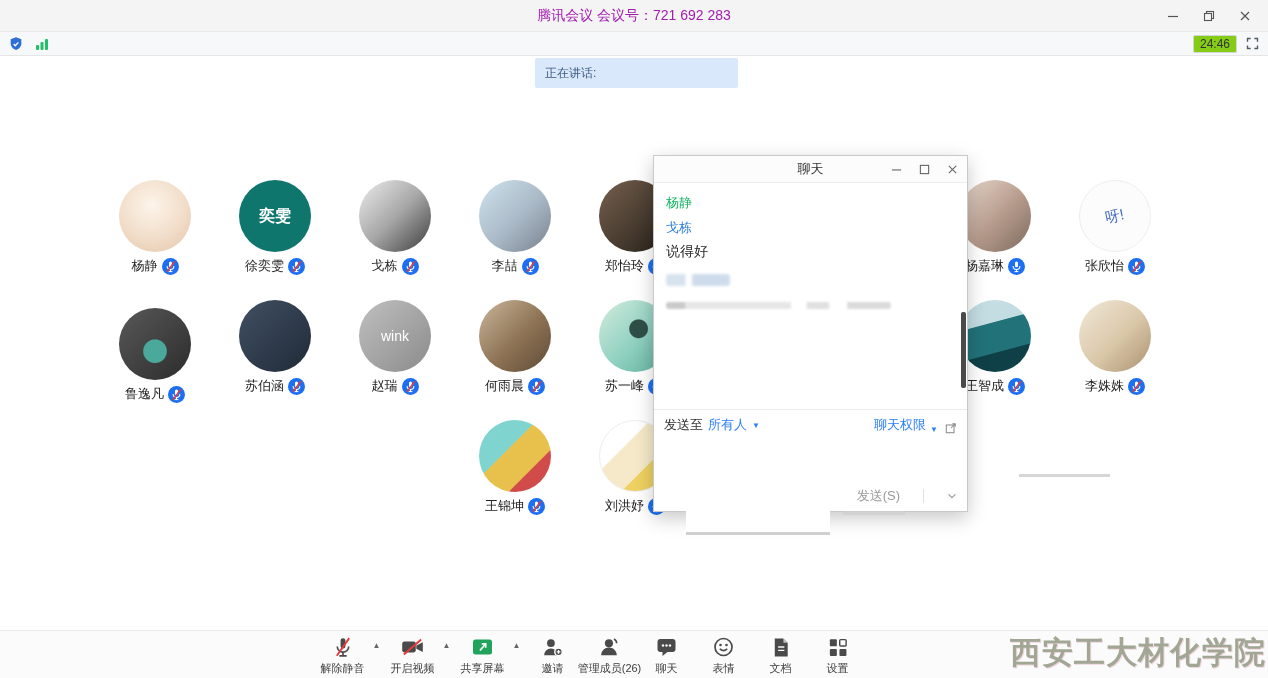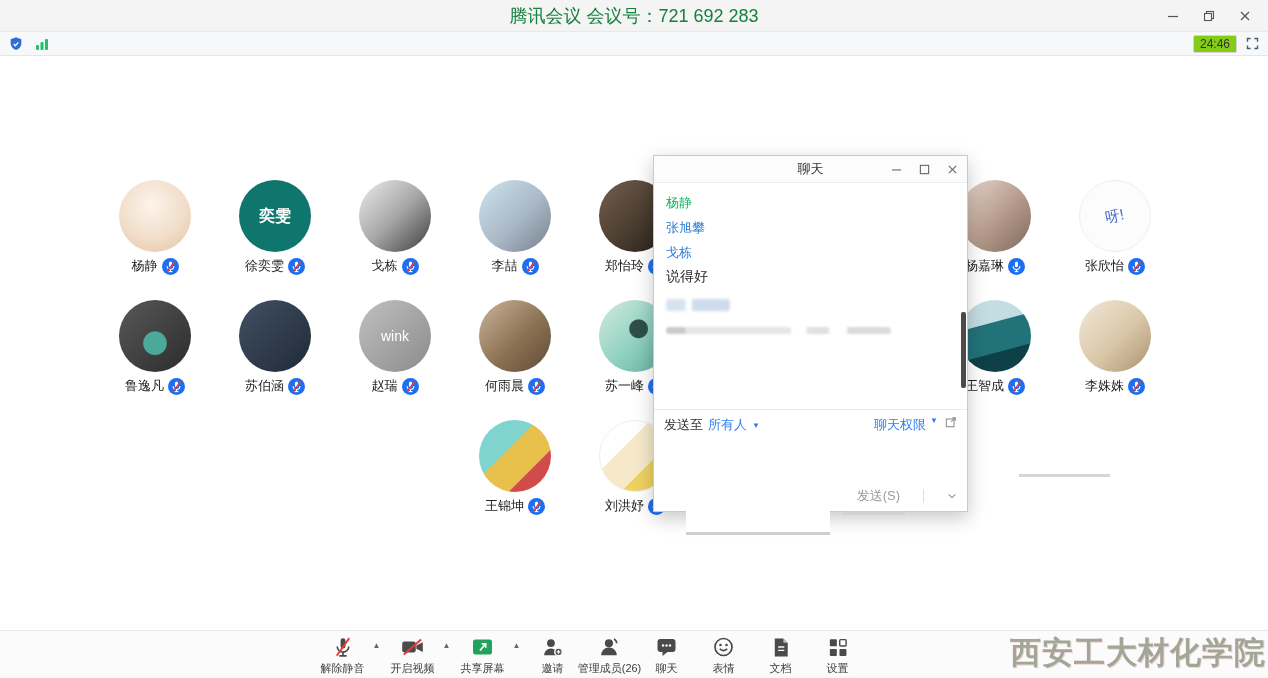--- a/index.html
+++ b/index.html
@@ -1,21 +1,21 @@
 <!DOCTYPE html>
 <html><head>
 <meta charset="utf-8">
 <style>
   * { margin:0; padding:0; box-sizing:border-box; }
   html,body { width:1268px; height:678px; overflow:hidden; }
   body { font-family:"Liberation Sans","DejaVu Sans",sans-serif; background:#fff; position:relative; color:#333; }
 
   
   .titlebar { position:absolute; top:0; left:0; right:0; height:32px; background:#f4f4f5; border-bottom:1px solid #e9e9e9; display:flex; align-items:center; justify-content:center; }
-  .titlebar-title { font-size:18px; color:#15803d; }
+  .titlebar-title { font-size:14px; color:#a21caf; }
   .win-controls { position:absolute; right:8px; top:0; height:32px; display:flex; align-items:center; gap:6px; }
   .win-btn { width:30px; height:26px; display:flex; align-items:center; justify-content:center; cursor:pointer; }
 
   
   .topbar { position:absolute; top:32px; left:0; right:0; height:24px; background:#f7f8f9; border-bottom:1px solid #e6e6e6; display:flex; align-items:center; padding:0 8px; }
   .topbar-left { display:flex; align-items:center; gap:10px; }
   .topbar-right { margin-left:auto; display:flex; align-items:center; gap:8px; }
   .timer-box { font-size:12px; color:#333; border:1px solid #d5d5d5; border-radius:2px; padding:0 6px; line-height:16px; background:#84cc16; }
 
   
@@ -60,21 +60,21 @@
   .chat-msg-name { font-size:13px; margin-top:7px; }
   .chat-msg-text { font-size:14px; color:#2b2b2b; line-height:21px; margin-top:4px; }
   .redact-name { width:64px; height:12px; margin-top:12px; border-radius:3px; background:linear-gradient(90deg,#9db7d8 0 30%, transparent 31% 40%, #87a8d0 41% 100%); opacity:.4; filter:blur(1.5px); }
   .redact-line { width:225px; height:7px; margin-top:16px; border-radius:3px; background:linear-gradient(90deg,#6a6a6a 0 8%, #b9b9b9 9% 55%, transparent 56% 62%, #a9a9a9 63% 72%, transparent 73% 80%, #9a9a9a 81% 100%); opacity:.35; filter:blur(1px); }
   .chat-scrollthumb { position:absolute; right:1px; top:156px; width:5px; height:76px; background:#4a4a4a; border-radius:2px; z-index:11; }
   .chat-footer { flex:none; height:102px; border-top:1px solid #ebebeb; display:flex; flex-direction:column; }
   .send-to-row { height:30px; display:flex; align-items:center; padding:0 10px; gap:5px; }
   .send-to-label { font-size:13px; color:#333; }
   .send-to-value { font-size:13px; color:#2d7ff9; cursor:pointer; }
   .caret-down-blue { font-size:8px; color:#2d7ff9; }
-  .perm-group { margin-left:auto; display:flex; align-items:flex-start; gap:4px; }
+  .perm-group { margin-left:auto; display:flex; align-items:flex-end; gap:4px; }
   .perm-label { font-size:13px; color:#2d7ff9; cursor:pointer; }
   .chat-input { flex:1; }
   .send-row { height:30px; display:flex; align-items:center; justify-content:flex-end; padding:0 10px; gap:23px; }
   .send-btn { font-size:13px; color:#9a9a9a; cursor:pointer; }
   .send-divider { width:1px; height:14px; background:#e0e0e0; }
 
   
   .redact-block-1 { position:absolute; left:1019px; top:388px; width:91px; height:33px; background:#fff; border-bottom:3px solid #d6d6d6; z-index:20; }
   .redact-block-2 { position:absolute; left:686px; top:449px; width:144px; height:30px; background:#fff; border-bottom:3px solid #cfcfcf; z-index:20; }
   .redact-dash    { position:absolute; left:843px; top:455px; width:62px; height:4px; background:#cfcfcf; opacity:.8; z-index:20; }
@@ -140,20 +140,23 @@
           <path d="M4 9V4h5"></path>
           <path d="M15 4h5v5"></path>
           <path d="M20 15v5h-5"></path>
           <path d="M9 20H4v-5"></path>
         </svg>
     </span>
   </div>
 </div>
 
 <div class="stage">
+  <div class="speaking-banner">
+    <span class="speaking-label">正在讲话:</span>
+  </div>
 
   <div id="participants-layer">
       <div class="participant" style="left: 95px; top: 124px;">
         <div class="avatar av-cream"></div>
         <div class="p-name-row">
           <span class="p-name">杨静</span>
           <span style="display: flex;">
             <svg width="17" height="17" viewBox="0 0 18 18">
               <circle cx="9" cy="9" r="9" fill="#1d6ff2"></circle>
               <rect x="7.4" y="3.6" width="3.2" height="6.2" rx="1.6" fill="#fff"></rect>
@@ -257,21 +260,21 @@
               <circle cx="9" cy="9" r="9" fill="#1d6ff2"></circle>
               <rect x="7.4" y="3.6" width="3.2" height="6.2" rx="1.6" fill="#fff"></rect>
               <path d="M5.4 8.6a3.6 3.6 0 0 0 7.2 0" fill="none" stroke="#fff" stroke-width="1.1"></path>
               <line x1="9" y1="12.4" x2="9" y2="14" stroke="#fff" stroke-width="1.1"></line>
               <line x1="7" y1="14.4" x2="11" y2="14.4" stroke="#fff" stroke-width="1.1"></line>
               <line x1="5.5" y1="14.5" x2="13.5" y2="3.5" stroke="#e23b3b" stroke-width="1.6"></line>
             </svg>
           </span>
         </div>
       </div>
-      <div class="participant" style="left: 95px; top: 244px;">
+      <div class="participant" style="left: 95px; top: 252px;">
         <div class="avatar av-dark-teal"></div>
         <div class="p-name-row">
           <span class="p-name">鲁逸凡</span>
           <span style="display: flex;">
             <svg width="17" height="17" viewBox="0 0 18 18">
               <circle cx="9" cy="9" r="9" fill="#1d6ff2"></circle>
               <rect x="7.4" y="3.6" width="3.2" height="6.2" rx="1.6" fill="#fff"></rect>
               <path d="M5.4 8.6a3.6 3.6 0 0 0 7.2 0" fill="none" stroke="#fff" stroke-width="1.1"></path>
               <line x1="9" y1="12.4" x2="9" y2="14" stroke="#fff" stroke-width="1.1"></line>
               <line x1="7" y1="14.4" x2="11" y2="14.4" stroke="#fff" stroke-width="1.1"></line>
@@ -429,21 +432,20 @@
         <div class="chat-win-btn">
           <svg width="11" height="11" viewBox="0 0 12 12">
               <path d="M2 2 L10 10 M10 2 L2 10" stroke="#666" stroke-width="1.2"></path>
             </svg>
         </div>
       </div>
     </div>
     <div class="chat-messages" id="chat-messages">
 
     <div class="chat-msg-name" style="color: rgb(16, 179, 96);">杨静</div>
-        <div class="chat-msg-name" style="color: rgb(43, 123, 214);">张旭攀</div>
         <div class="chat-msg-name" style="color: rgb(43, 123, 214);">戈栋</div>
         <div class="chat-msg-text">说得好</div>
         <div class="redact-name"></div>
         <div class="redact-line"></div>
       </div>
     <div class="chat-scrollthumb"></div>
     <div class="chat-footer">
       <div class="send-to-row">
         <span class="send-to-label">发送至</span>
         <span class="send-to-value">所有人</span>

